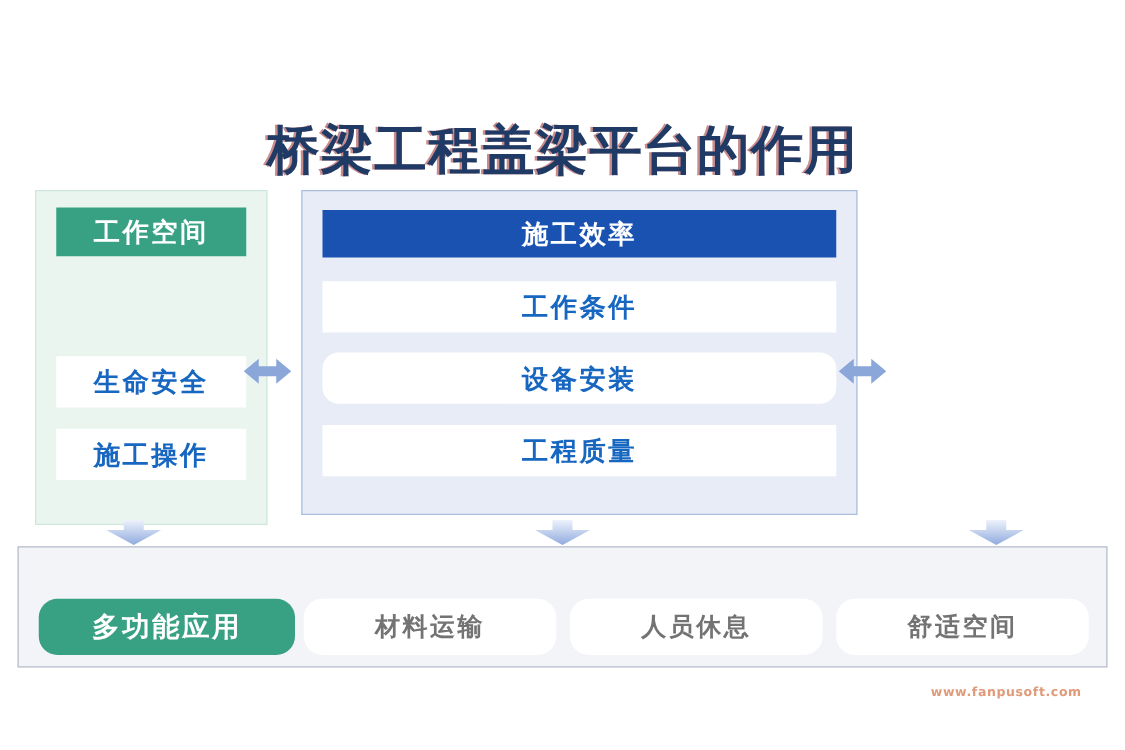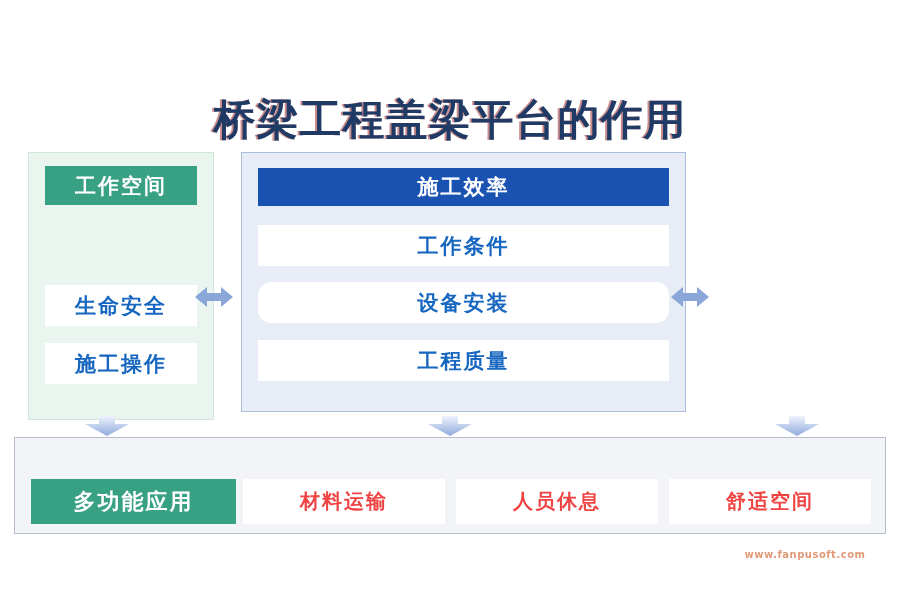--- a/index.html
+++ b/index.html
@@ -30,24 +30,24 @@
   }
   .arrow{position:absolute;line-height:0;}
   
   .bottom-panel{
     position:absolute;left:14px;top:437px;width:872px;height:97px;
     background:#f3f4f8;border:1px solid #b6bcca;box-sizing:border-box;
   }
   .bottom-box{
     position:absolute;top:41px;height:45px;box-sizing:border-box;text-align:center;
     display:flex;align-items:center;justify-content:center;
-    font-size:20px;font-weight:600;letter-spacing:2px;
+    font-size:20px;font-weight:600;letter-spacing:2px;border-radius:15px;
   }
   .bottom-box.green{background:#39a183;color:#fff;font-size:22px;}
-  .bottom-box.white{background:#ffffff;color:#ef4444;}
+  .bottom-box.white{background:#ffffff;color:#737373;}
   
   .watermark{position:absolute;right:10px;top:548px;width:170px;}
   .brand-row{display:flex;align-items:center;justify-content:flex-end;gap:3px;}
   .brand-name{font-size:21px;font-weight:700;color:#9b9b9b;letter-spacing:1px;}
   .brand-url{
     text-align:center;font-family:"DejaVu Sans","Liberation Sans",sans-serif;
     font-size:10px;font-weight:700;color:#e09a78;letter-spacing:0.5px;margin-top:1px;
   }
 </style>
 </head>

